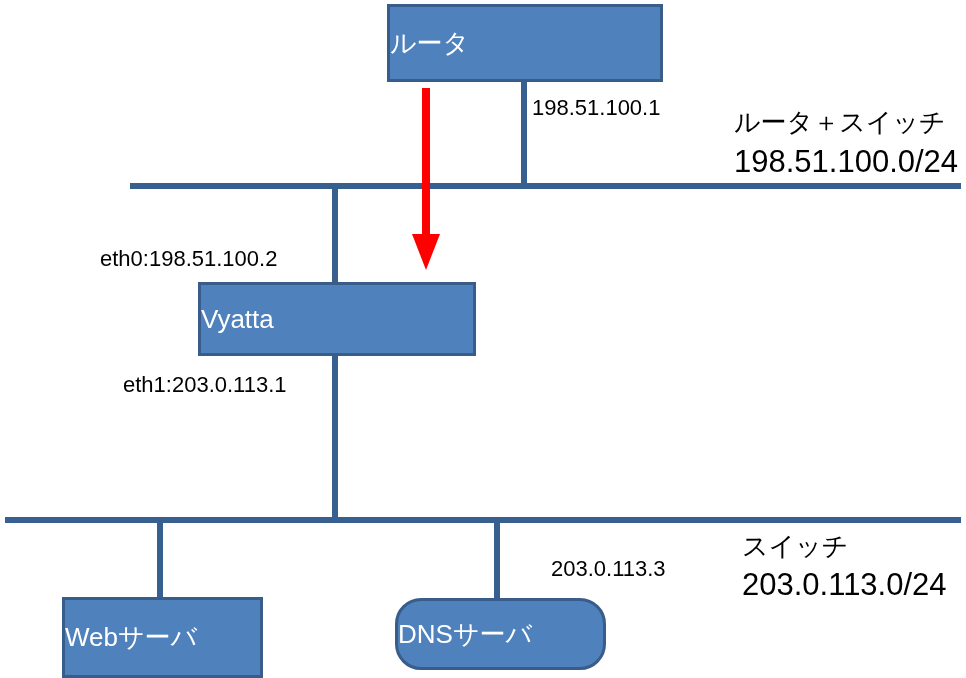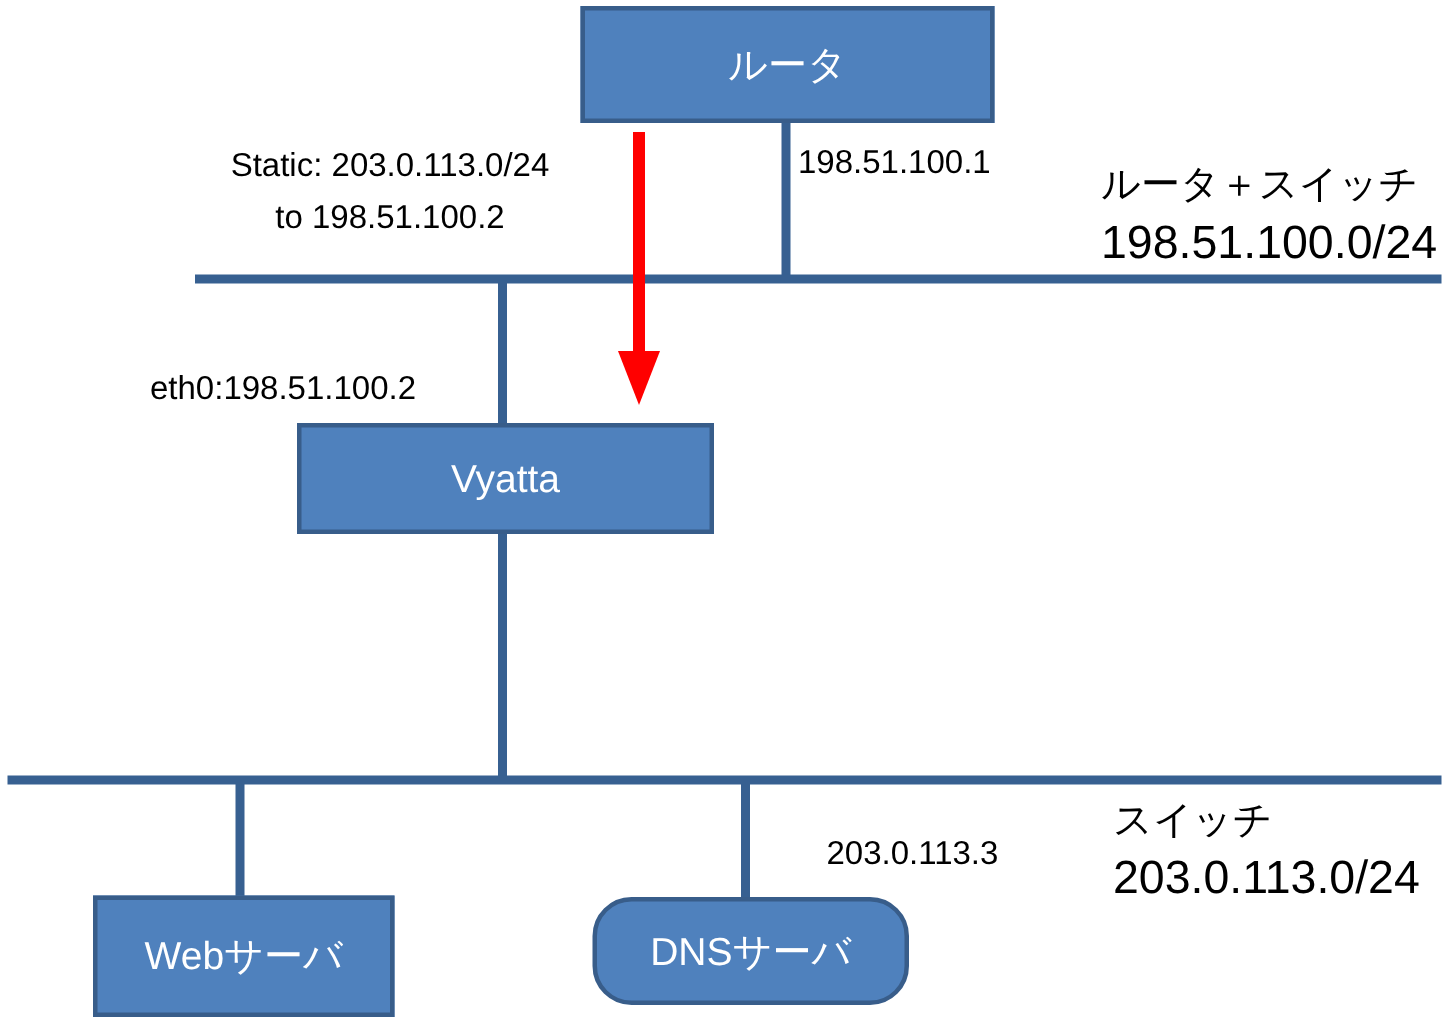--- a/index.html
+++ b/index.html
@@ -23,21 +23,20 @@
     background: var(--background);
     overflow: hidden;
   }
   .node {
     position: absolute;
     background: var(--node-fill);
     border: 3px solid var(--node-border);
     color: var(--node-text);
     display: flex;
     align-items: center;
-    justify-content: center;
     font-size: 26px;
     z-index: 3;
   }
   .line {
     position: absolute;
     background: var(--line);
     z-index: 1;
   }
   .label {
     position: absolute;
@@ -123,25 +122,22 @@
   <div class="node node-vyatta">
     <span>Vyatta</span>
   </div>
   <div class="node node-web">
     <span>Webサーバ</span>
   </div>
   <div class="node node-dns">
     <span>DNSサーバ</span>
   </div>
 
-  <div class="label static-label lbl-static">
-    <div>Static: 203.0.113.0/24</div>
-    <div>to 198.51.100.2</div>
-  </div>
   <div class="label lbl-router-ip">198.51.100.1</div>
   <div class="label jp lbl-seg1-name">ルータ＋スイッチ</div>
   <div class="label subnet lbl-seg1-subnet">198.51.100.0/24</div>
   <div class="label lbl-eth0">eth0:198.51.100.2</div>
+  <div class="label lbl-eth1">eth1:203.0.113.1</div>
   <div class="label lbl-dns-ip">203.0.113.3</div>
   <div class="label jp lbl-seg2-name">スイッチ</div>
   <div class="label subnet lbl-seg2-subnet">203.0.113.0/24</div>
 
 </div>
 
 </body></html>

